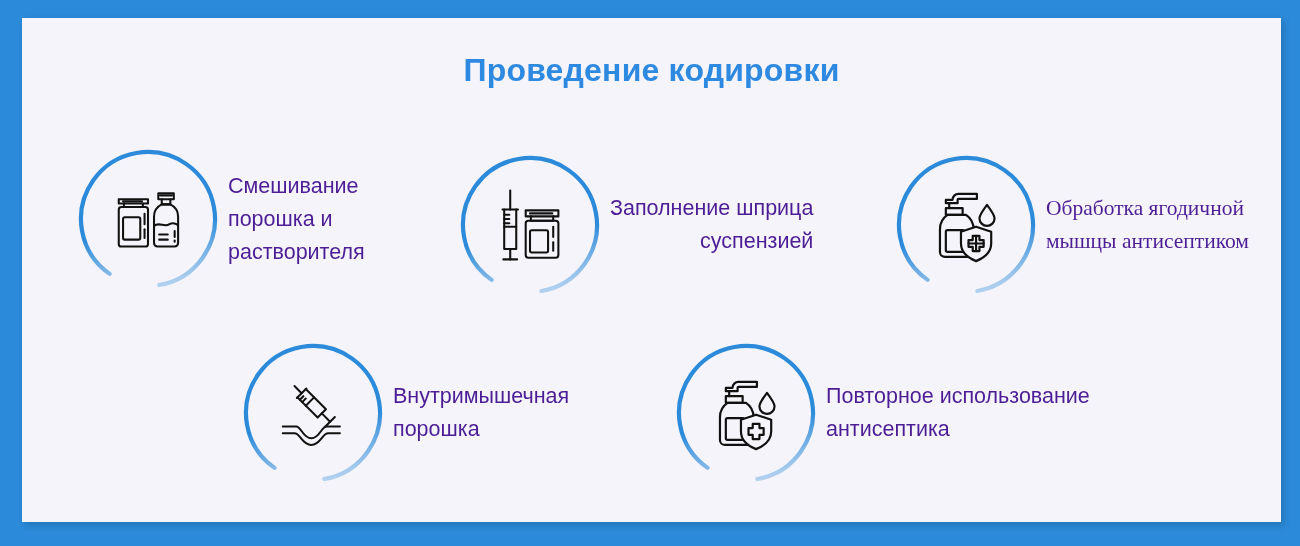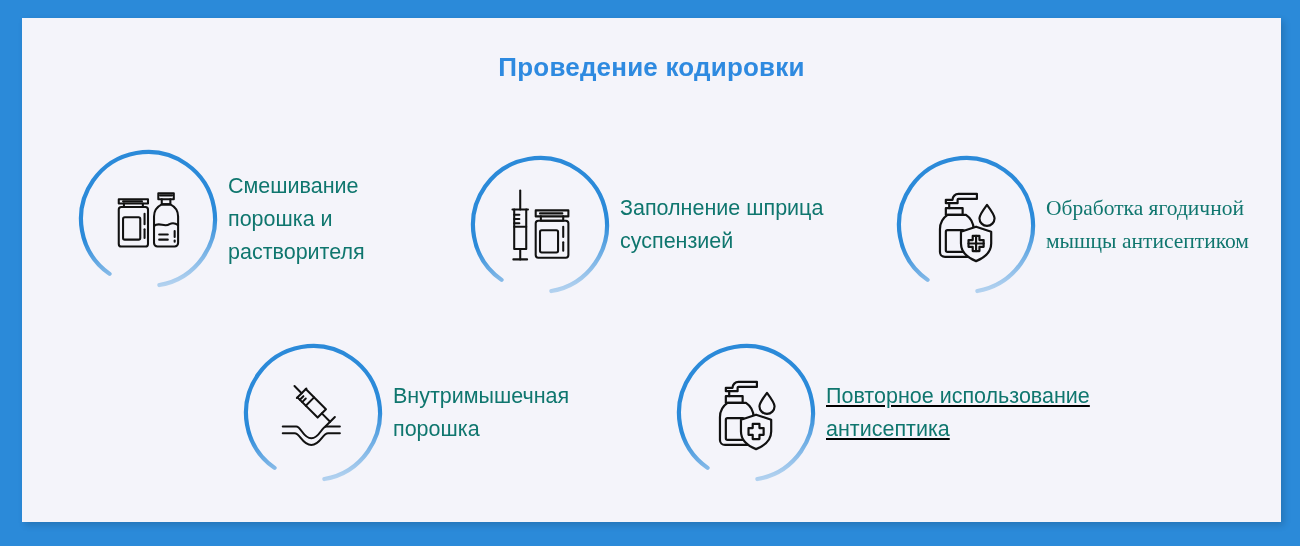--- a/index.html
+++ b/index.html
@@ -29,21 +29,21 @@
     height: 504px;
     background: #f4f4fa;
     box-shadow: 3px 3px 7px rgba(0,0,0,0.16);
   }
   .title {
     position: absolute;
     left: 0;
     top: 34px;
     width: 1259px;
     text-align: center;
-    font-size: 26px;
+    font-size: 32px;
     font-weight: bold;
     color: #2e8ae0;
     letter-spacing: 0.2px;
     white-space: nowrap;
   }
   .item {
     position: absolute;
     display: flex;
     align-items: center;
   }
@@ -66,31 +66,31 @@
     top: 0;
     width: 140px;
     height: 140px;
     display: flex;
     align-items: center;
     justify-content: center;
   }
   .label {
     font-size: 21.5px;
     line-height: 33px;
-    color: #0f766e;
+    color: #4c1d95;
     white-space: pre-line;
     margin-left: 10px;
   }
 
   
   .item-1 { left: 56px;  top: 131px; }
-  .item-2 { left: 448px; top: 137px; }
+  .item-2 { left: 438px; top: 137px; text-align: right; }
   .item-3 { left: 874px; top: 137px; font-family: Liberation Serif, serif; }
   .item-4 { left: 221px; top: 325px; }
-  .item-5 { left: 654px; top: 325px; text-decoration: underline; }
+  .item-5 { left: 654px; top: 325px; }
 </style>
 </head>
 <body>
 
 <div class="frame">
   <div class="panel">
 
     <div class="title">Проведение кодировки</div>
 
     <div class="item item-1">

